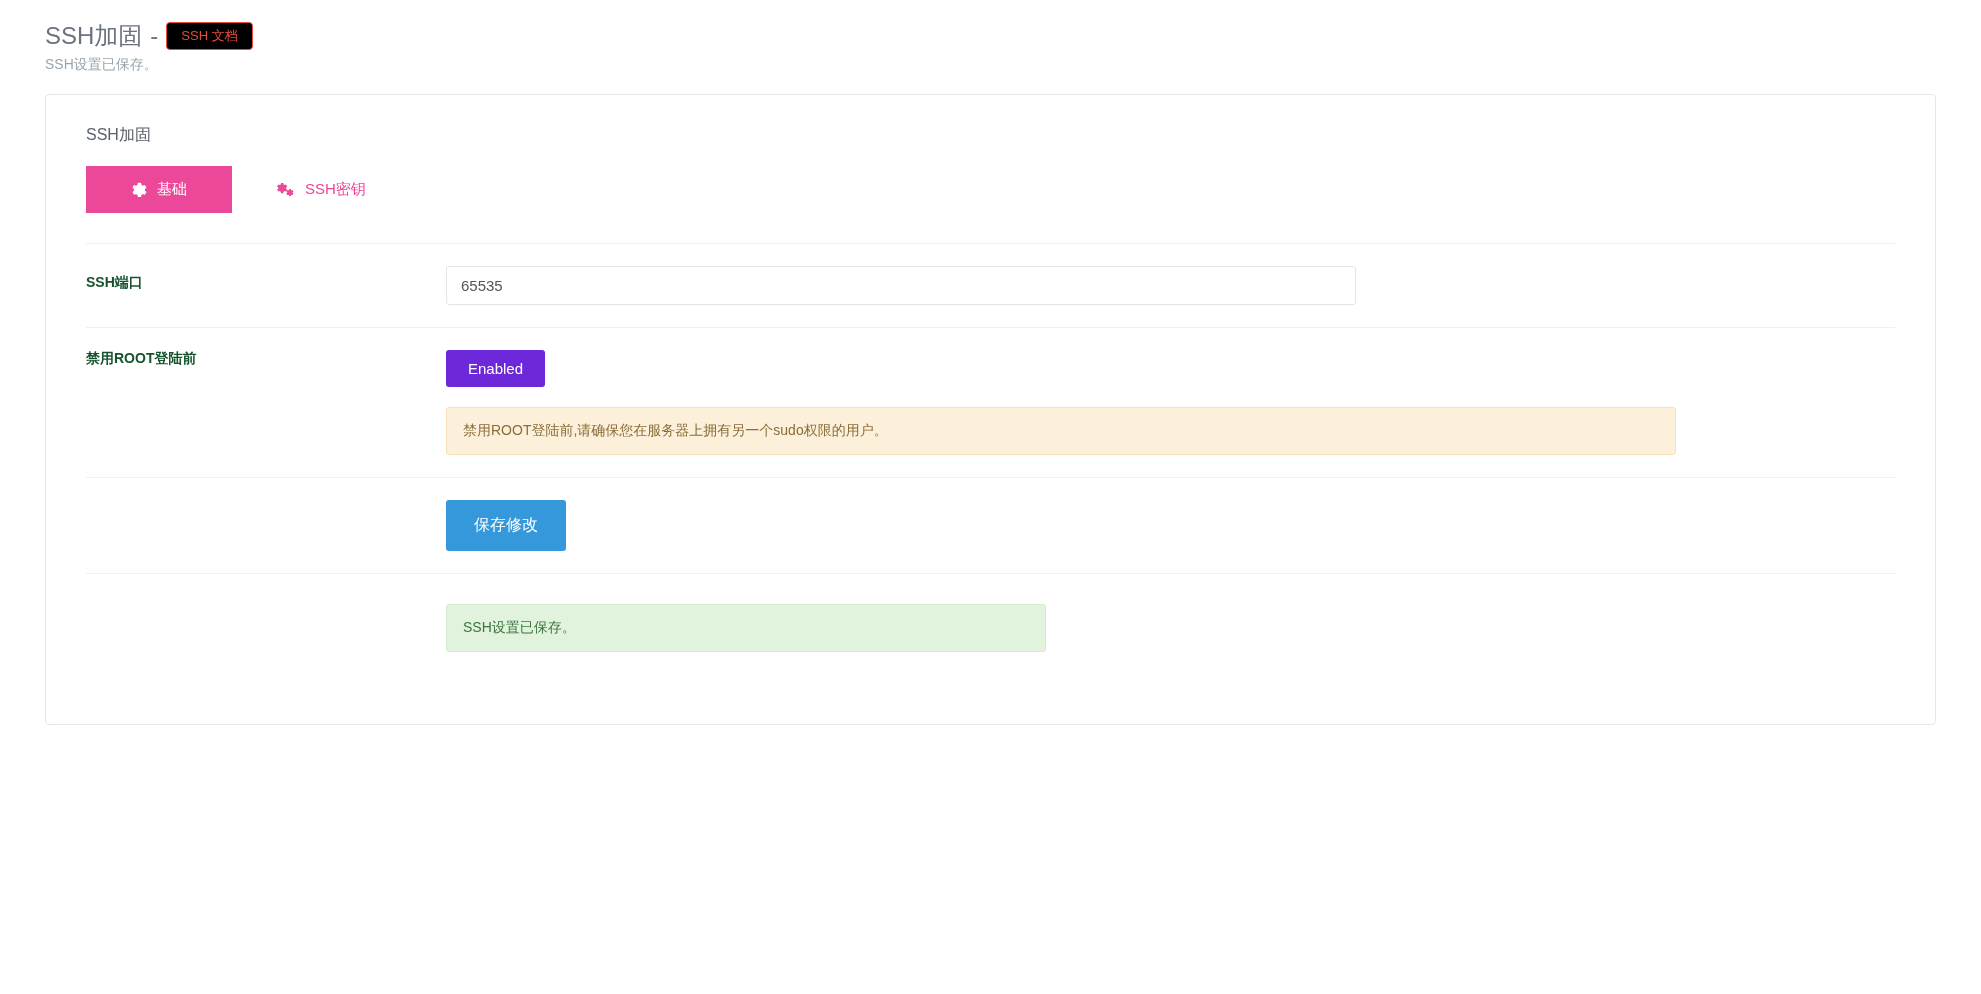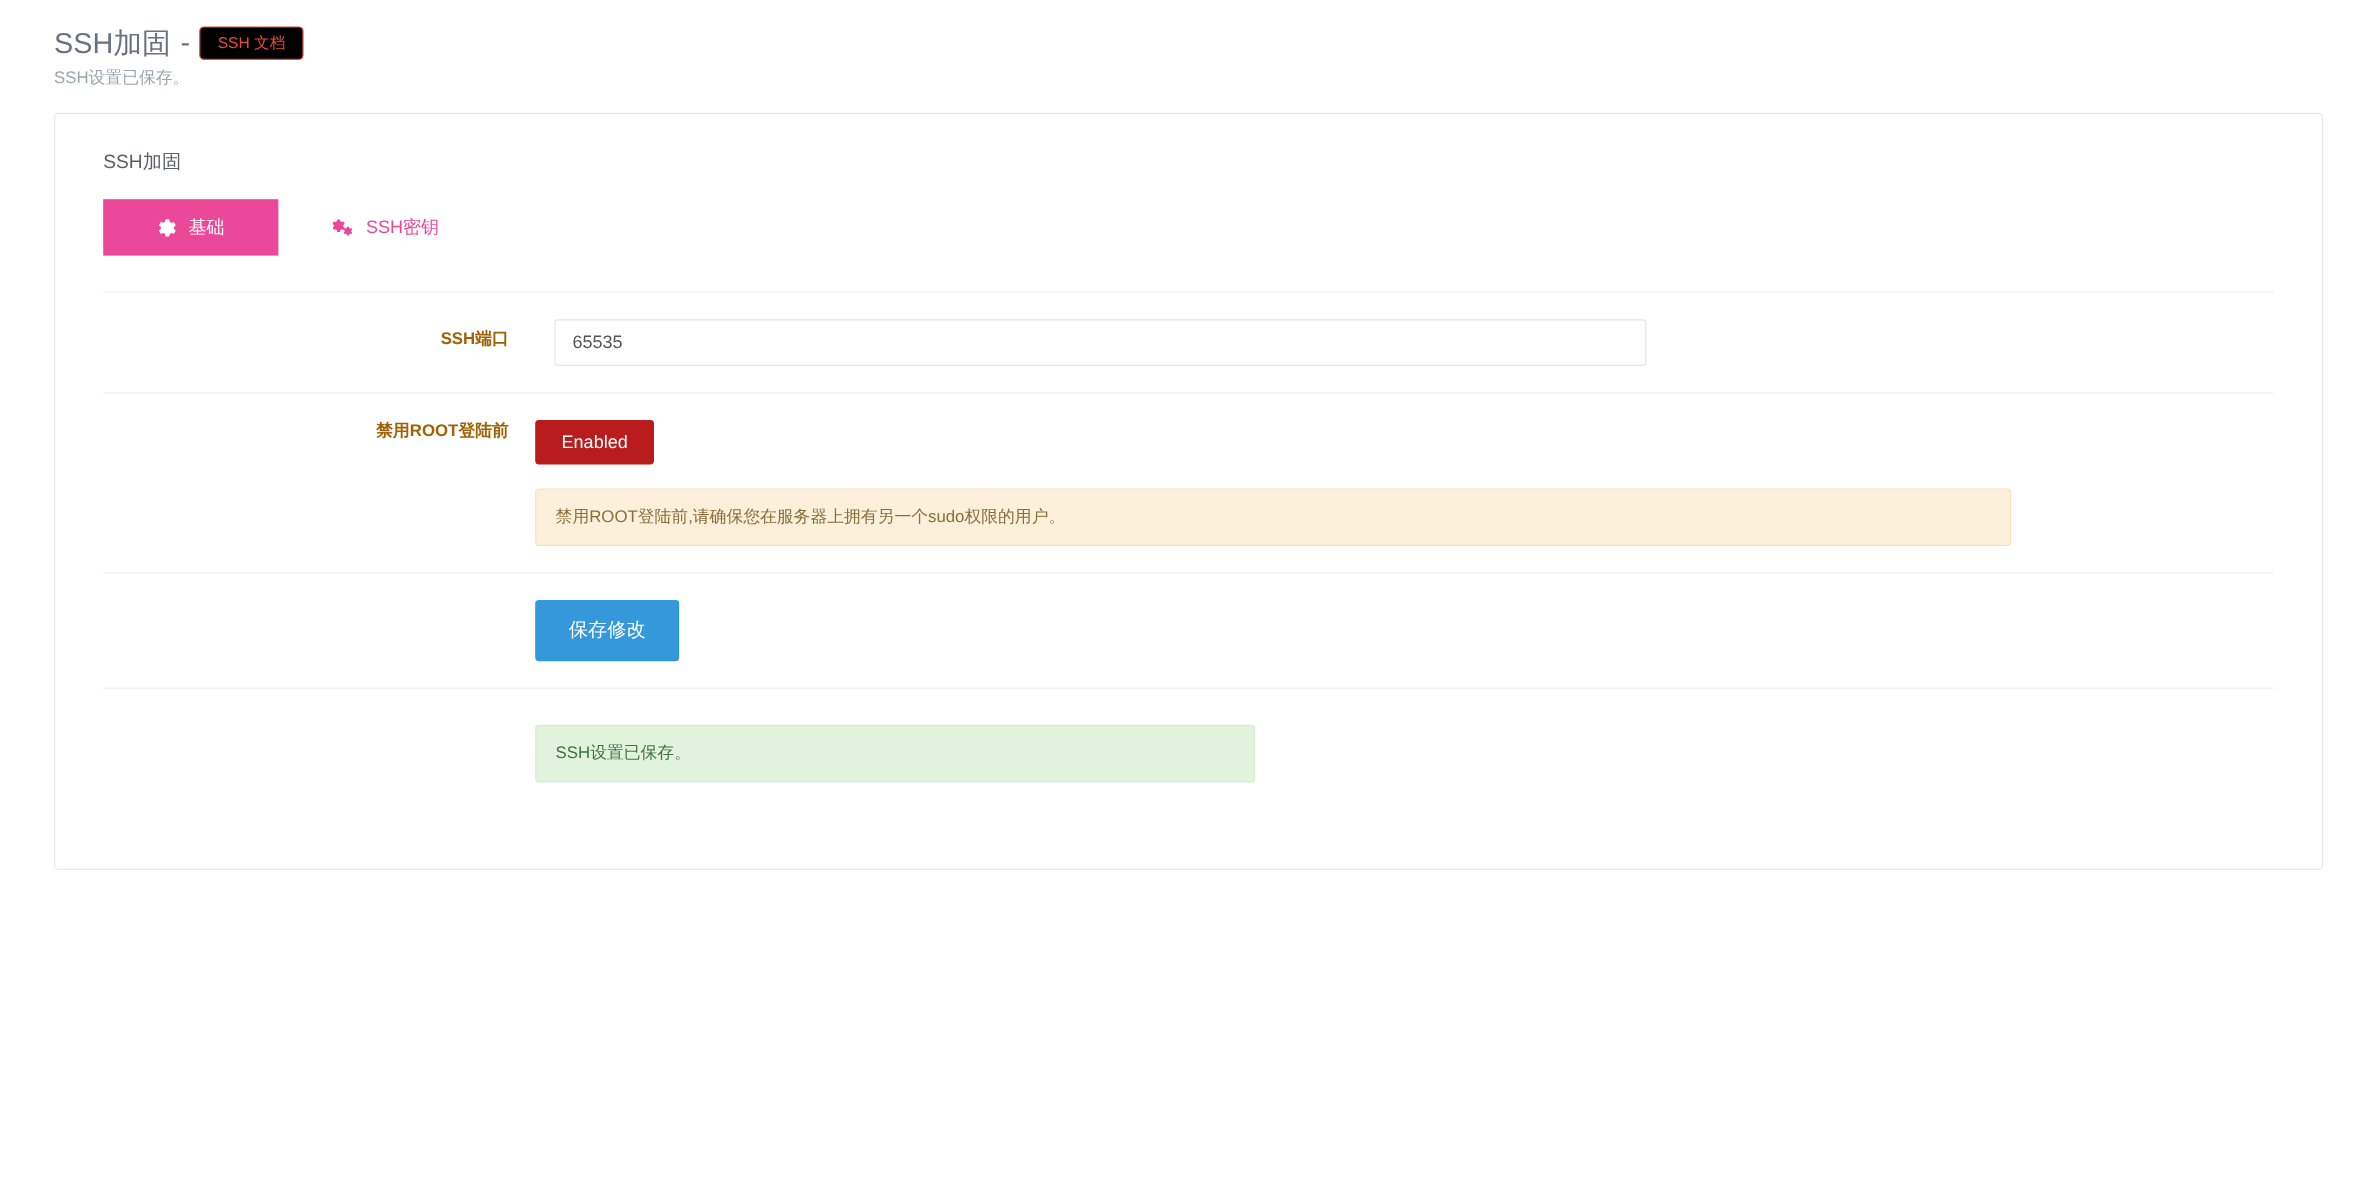--- a/index.html
+++ b/index.html
@@ -81,43 +81,41 @@
       margin: 0;
     }
     .form-row {
       display: flex;
       align-items: flex-start;
       padding: 22px 0;
       border-bottom: 1px solid #eef0f2;
     }
     .form-label {
       width: 360px;
-      text-align: right;
       padding-right: 22px;
       font-weight: 700;
-      color: #a16207;
+      color: #14532d;
       font-size: 14px;
       padding-top: 8px;
     }
     .form-control-wrap {
       flex: 0 0 auto;
       width: 910px;
     }
     .form-input {
       width: 100%;
       padding: 10px 14px;
       border: 1px solid #e1e5ea;
       border-radius: 3px;
       font-size: 15px;
       color: #555;
       font-family: inherit;
-      margin-left: 16px;
     }
     .btn-enabled {
-      background: #b91c1c;
+      background: #6d28d9;
       color: #fff;
       border: none;
       padding: 10px 22px;
       border-radius: 3px;
       font-size: 15px;
       cursor: pointer;
       font-family: inherit;
       text-align: right;
     }
     .alert-warning {

